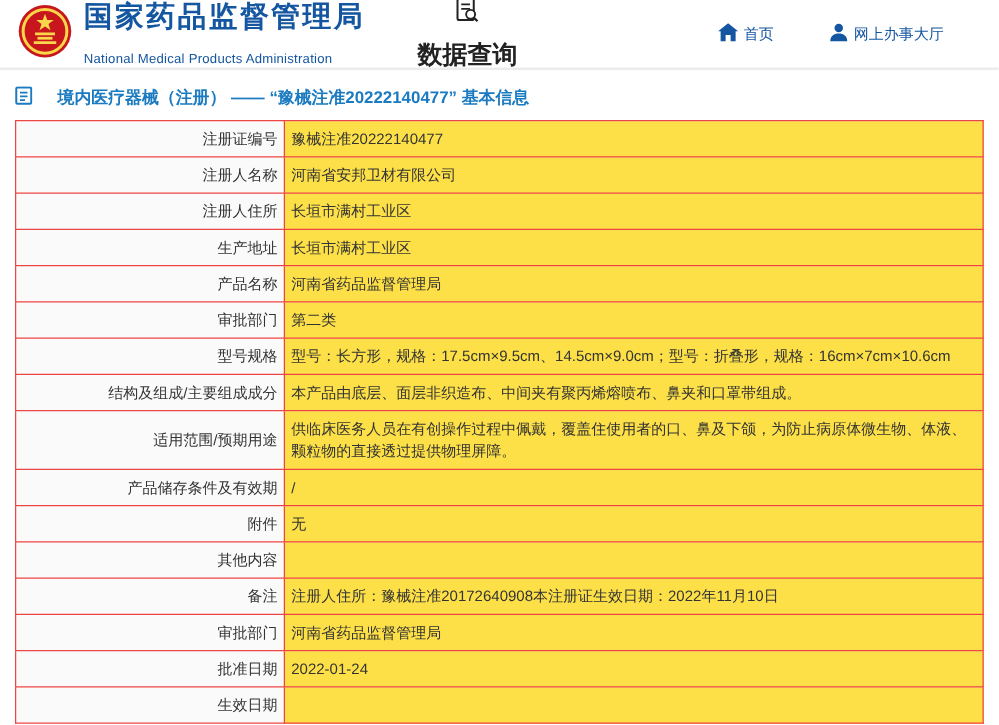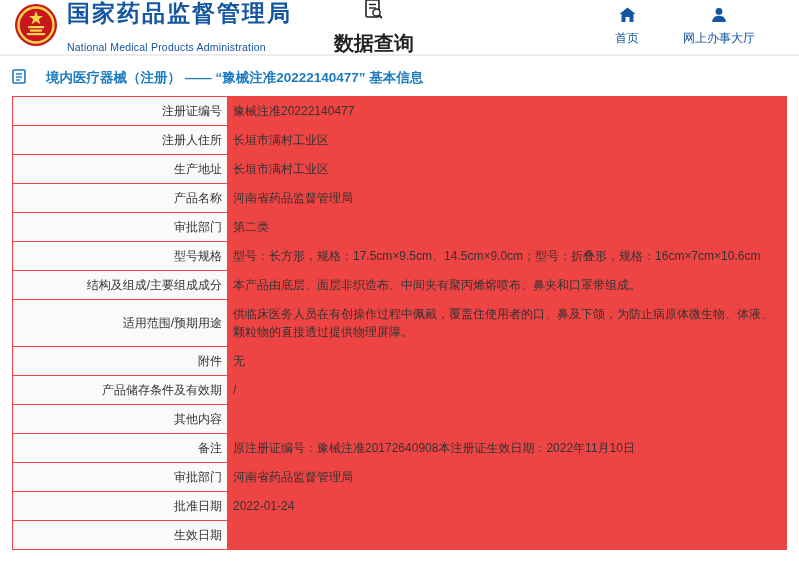--- a/index.html
+++ b/index.html
@@ -46,21 +46,21 @@
     flex-direction: column;
   }
   .top-nav {
     margin-left: auto;
     display: flex;
     gap: 44px;
     padding-right: 18px;
   }
   .top-nav .nav-item {
     display: flex;
-    flex-direction: column;
+    flex-direction: row;
     align-items: center;
     gap: 4px;
     color: #1456a0;
     font-size: 12px;
     cursor: pointer;
   }
 
   
   .page-title-bar {
     display: flex;
@@ -88,21 +88,21 @@
     vertical-align: middle;
     word-break: break-all;
   }
   .info-table th {
     width: 215px;
     text-align: right;
     background: #fafafa;
     color: #333;
     white-space: nowrap;
   }
-  .info-table td { text-align: left; color: #333; background: #ef4444; }
+  .info-table td { text-align: left; color: #333; background: #fde047; }
 
   .icon-svg { display: inline-block; vertical-align: middle; }
 </style>
 </head>
 <body>
 
 <div class="top-header">
   <div class="brand">
     <span class="icon-svg">
       <svg width="44" height="44" viewBox="0 0 44 44">
@@ -166,20 +166,24 @@
   <span>境内医疗器械（注册） ——  “豫械注准20222140477”  基本信息</span>
 </div>
 
 <table class="info-table">
   <tbody>
     <tr>
       <th>注册证编号</th>
       <td>豫械注准20222140477</td>
     </tr>
     <tr>
+      <th>注册人名称</th>
+      <td>河南省安邦卫材有限公司</td>
+    </tr>
+    <tr>
       <th>注册人住所</th>
       <td>长垣市满村工业区</td>
     </tr>
     <tr>
       <th>生产地址</th>
       <td>长垣市满村工业区</td>
     </tr>
     <tr>
       <th>产品名称</th>
       <td>河南省药品监督管理局</td>
@@ -194,34 +198,34 @@
     </tr>
     <tr>
       <th>结构及组成/主要组成成分</th>
       <td>本产品由底层、面层非织造布、中间夹有聚丙烯熔喷布、鼻夹和口罩带组成。</td>
     </tr>
     <tr>
       <th>适用范围/预期用途</th>
       <td>供临床医务人员在有创操作过程中佩戴，覆盖住使用者的口、鼻及下颌，为防止病原体微生物、体液、颗粒物的直接透过提供物理屏障。</td>
     </tr>
     <tr>
+      <th>产品储存条件及有效期</th>
+      <td>/</td>
+    </tr>
+    <tr>
       <th>附件</th>
       <td>无</td>
     </tr>
     <tr>
-      <th>产品储存条件及有效期</th>
-      <td>/</td>
-    </tr>
-    <tr>
       <th>其他内容</th>
       <td></td>
     </tr>
     <tr>
       <th>备注</th>
-      <td>原注册证编号：豫械注准20172640908本注册证生效日期：2022年11月10日</td>
+      <td>注册人住所：豫械注准20172640908本注册证生效日期：2022年11月10日</td>
     </tr>
     <tr>
       <th>审批部门</th>
       <td>河南省药品监督管理局</td>
     </tr>
     <tr>
       <th>批准日期</th>
       <td>2022-01-24</td>
     </tr>
     <tr>

